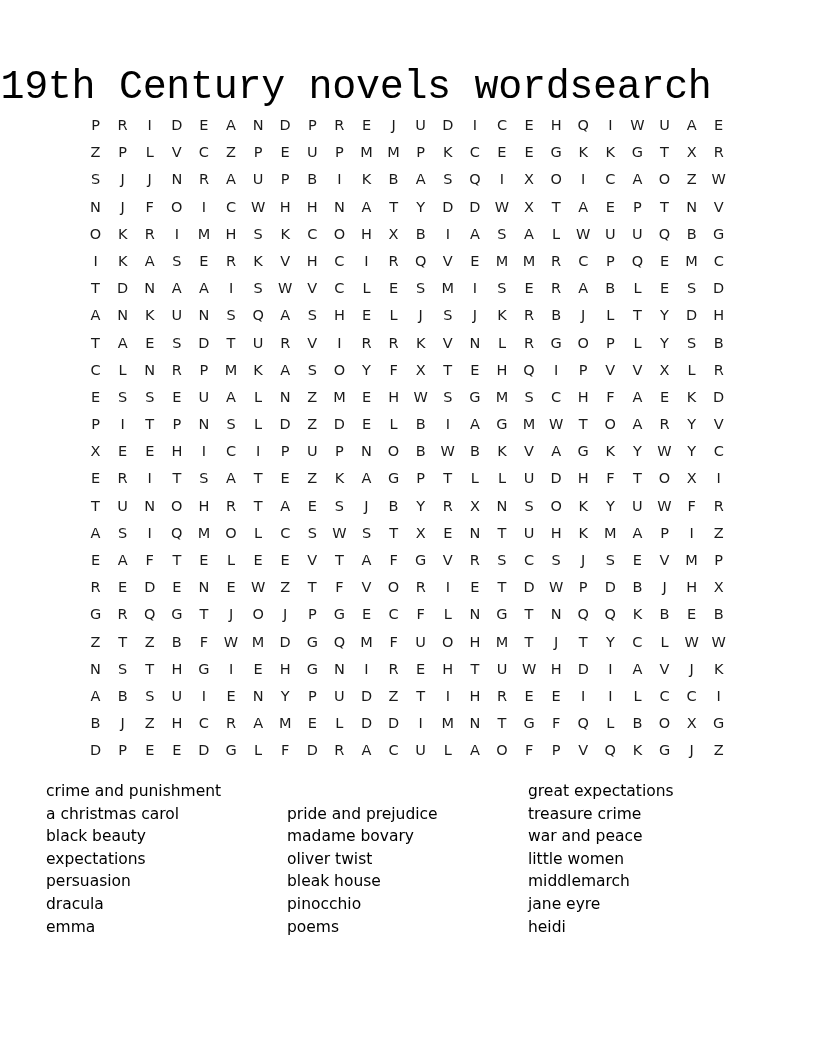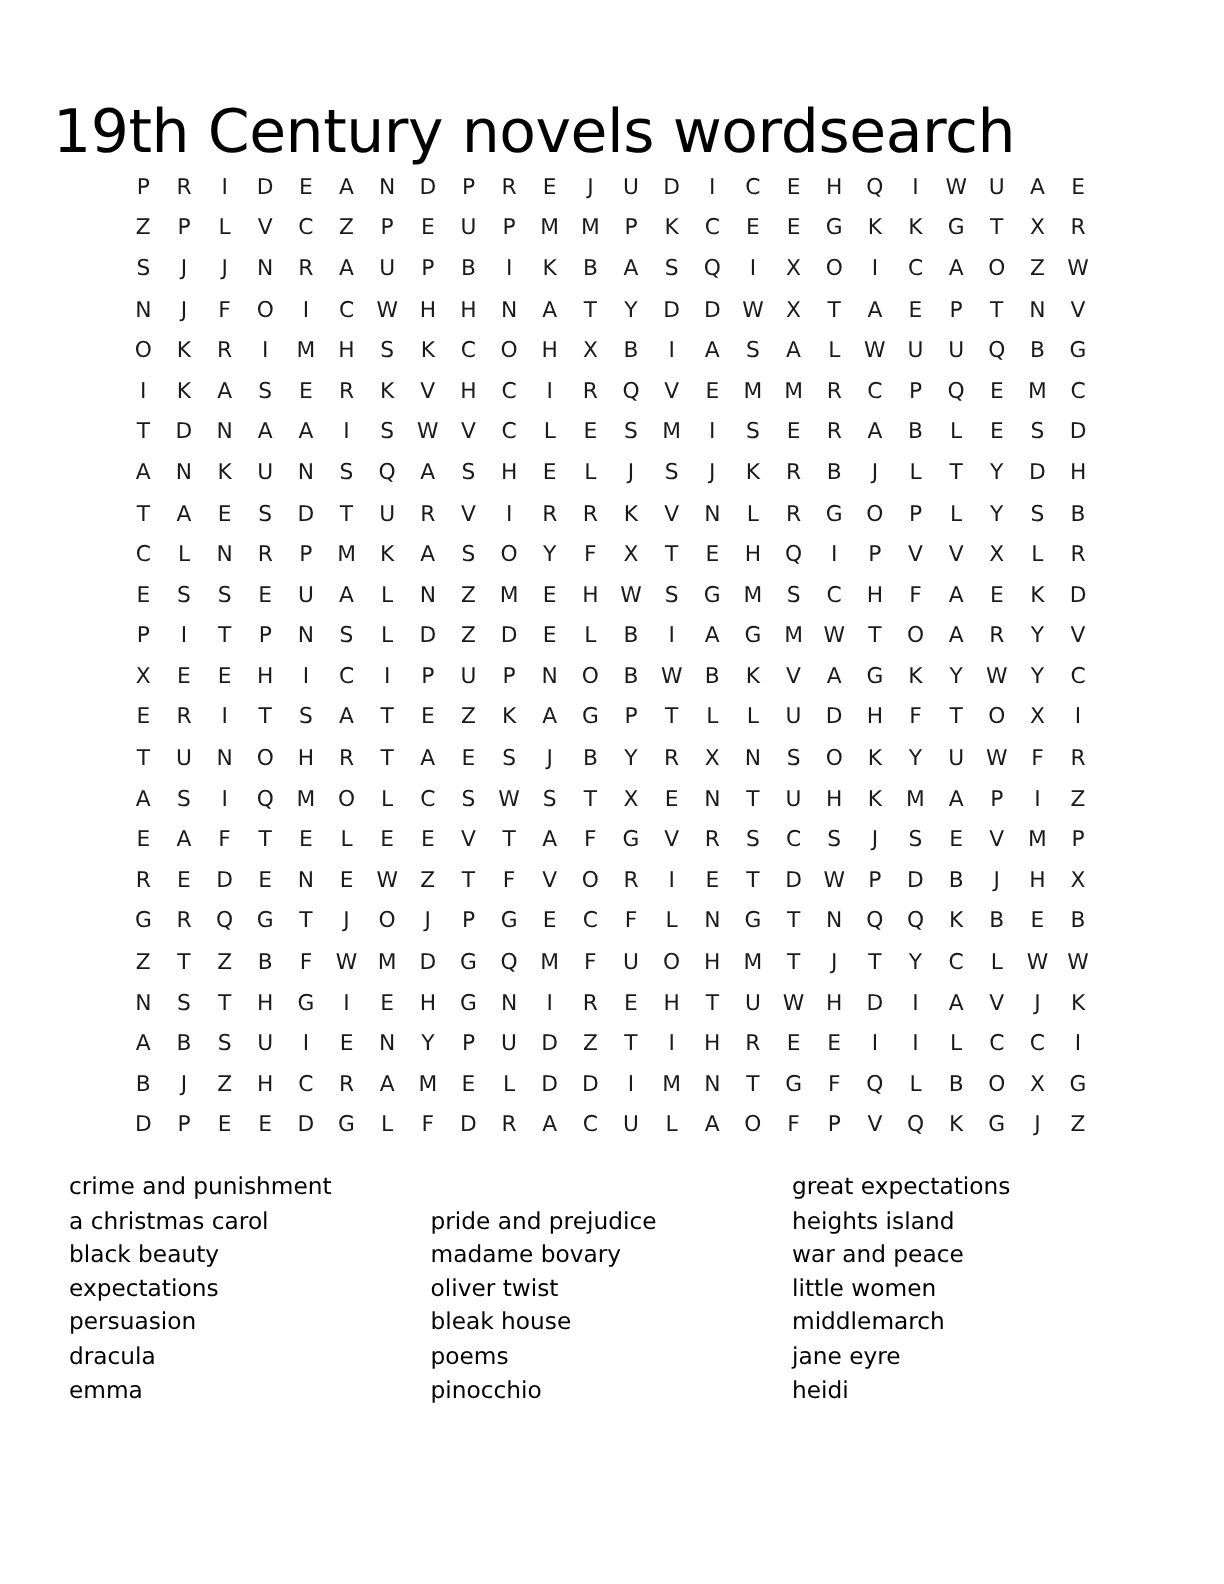--- a/index.html
+++ b/index.html
@@ -28,20 +28,21 @@
     position: absolute;
     left: 0;
     top: 36px;
     width: 712px;
     text-align: center;
     font-size: 40px;
     font-weight: 400;
     line-height: 50px;
     letter-spacing: -0.3px;
     white-space: nowrap;
+    font-family: Liberation Mono, monospace;
   }
 
   
   .grid-wrap {
     position: absolute;
     left: 82px;
     top: 112px;
     width: 648px;
   }
   .grid {
@@ -678,26 +679,26 @@
         <div class="word">expectations</div>
         <div class="word">persuasion</div>
         <div class="word">dracula</div>
         <div class="word">emma</div>
       </div>
       <div class="wl-col c2">
         <div class="word">pride and prejudice</div>
         <div class="word">madame bovary</div>
         <div class="word">oliver twist</div>
         <div class="word">bleak house</div>
+        <div class="word">pinocchio</div>
         <div class="word">poems</div>
-        <div class="word">pinocchio</div>
       </div>
       <div class="wl-col c3">
         <div class="word">great expectations</div>
-        <div class="word">heights island</div>
+        <div class="word">treasure crime</div>
         <div class="word">war and peace</div>
         <div class="word">little women</div>
         <div class="word">middlemarch</div>
         <div class="word">jane eyre</div>
         <div class="word">heidi</div>
       </div>
     </div>
 
 </div>
 

